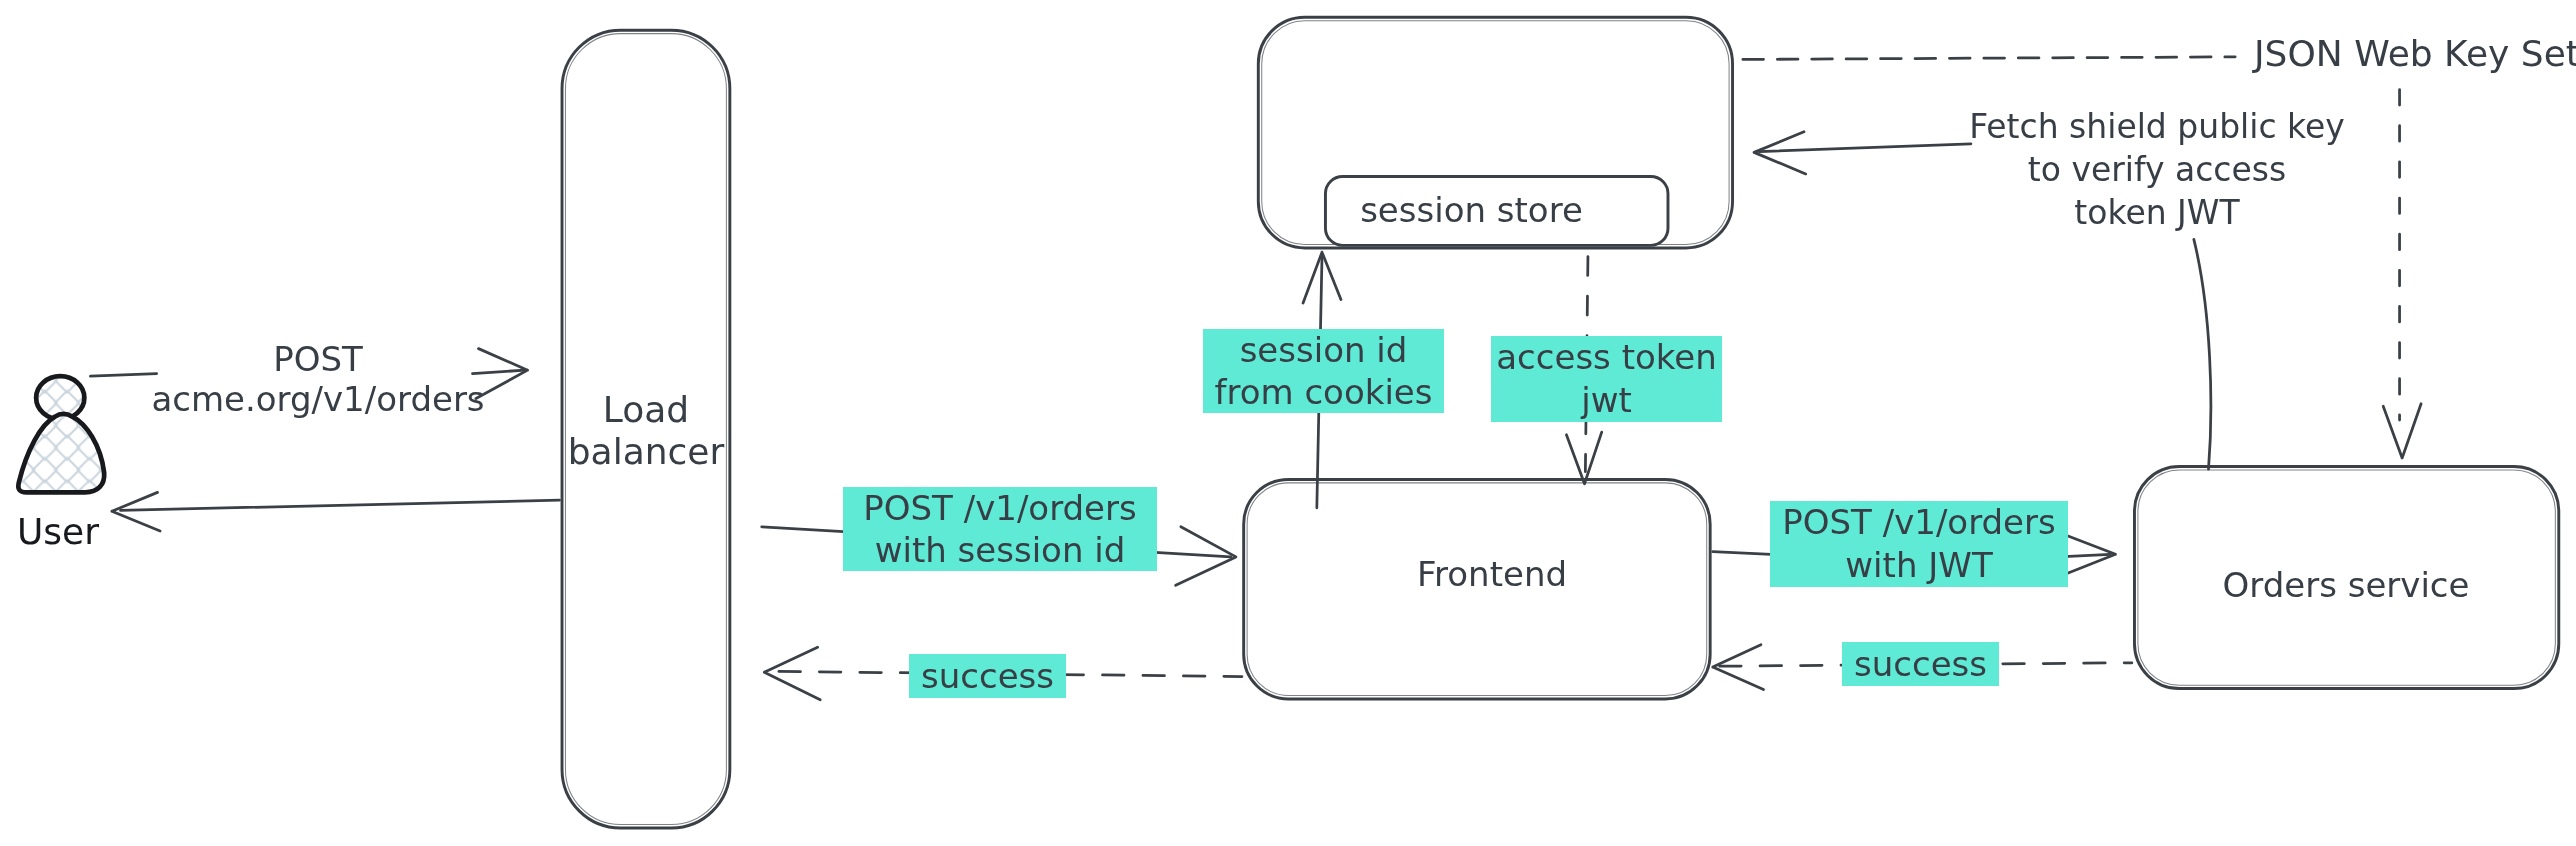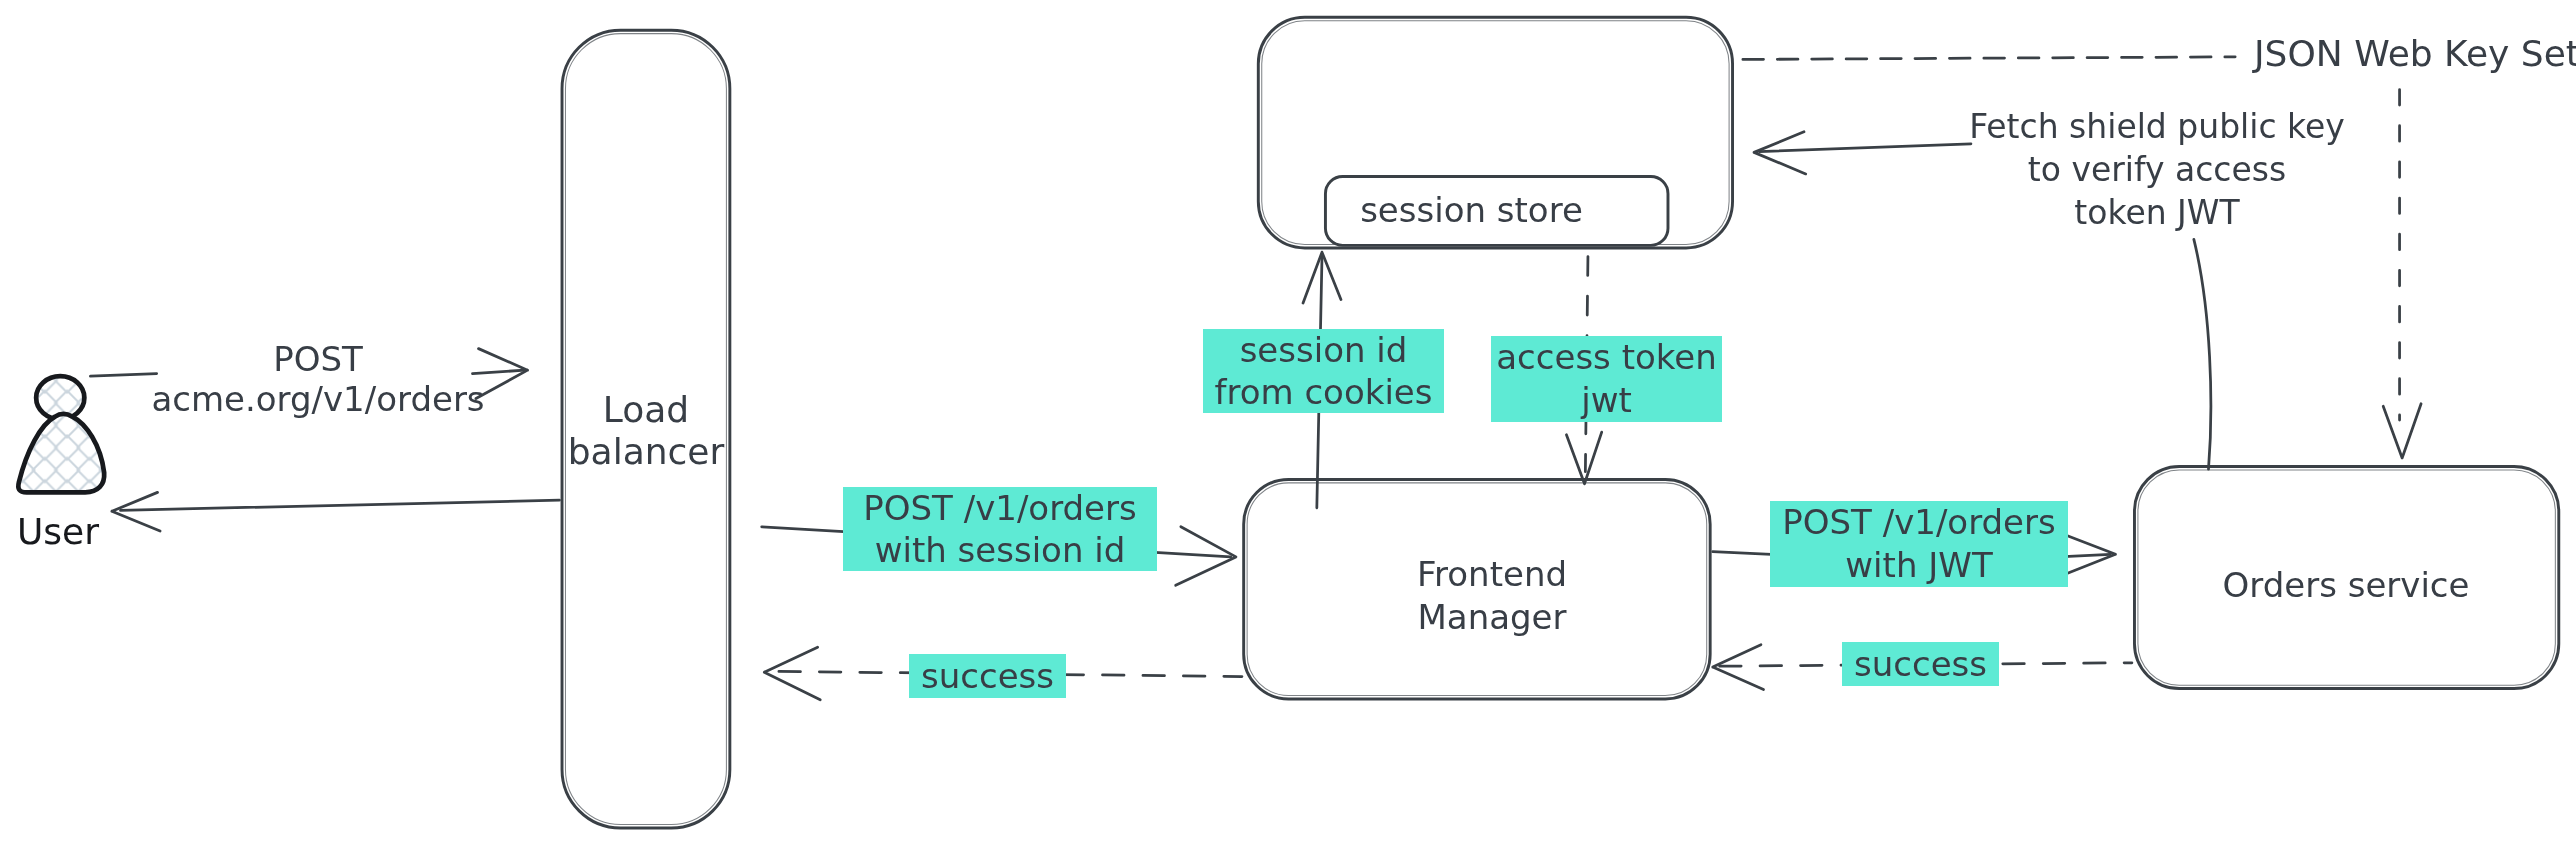--- a/index.html
+++ b/index.html
@@ -133,21 +133,20 @@
   <div class="lbl lb-title" style="left:562px;top:389px;width:168px;">
     <div>Load</div>
     <div>balancer</div>
   </div>
 
 
   <div class="lbl" style="left:1325px;top:190px;width:293px;">session store</div>
 
   <div class="lbl" style="left:1244px;top:553px;width:466px;line-height:43px;padding-left:15px;">
     <div>Frontend</div>
-    <div>Manager</div>
   </div>
 
   <div class="lbl" style="left:2134px;top:565px;width:424px;">Orders service</div>
 
   <div class="lbl mask" style="left:843px;top:487px;width:314px;line-height:42px;">
     <div>POST /v1/orders</div>
     <div>with session id</div>
   </div>
 
   <div class="lbl mask pad" style="left:909px;top:654px;">success</div>

